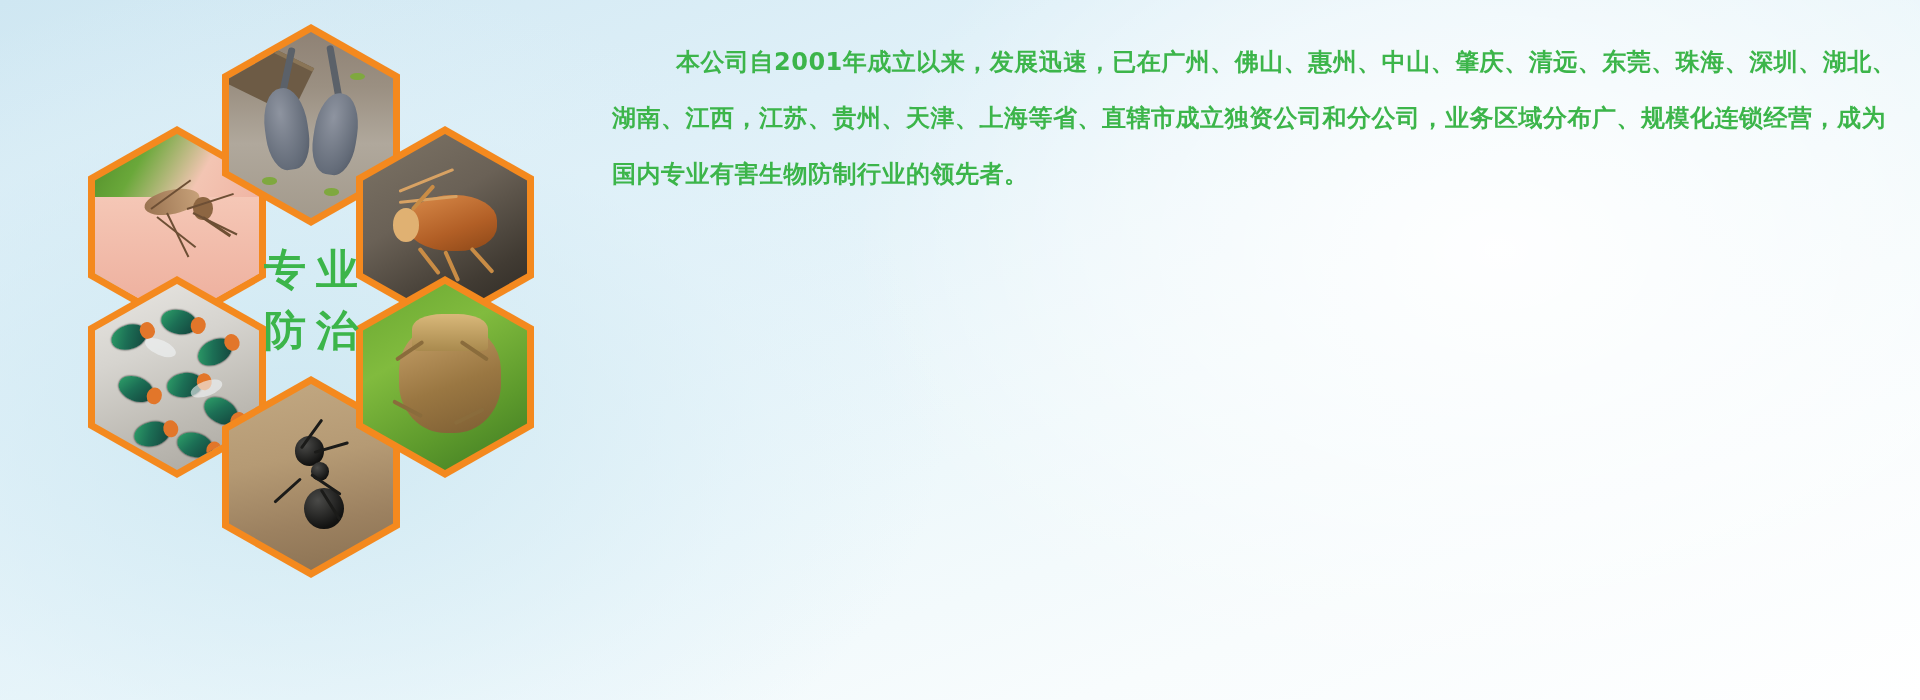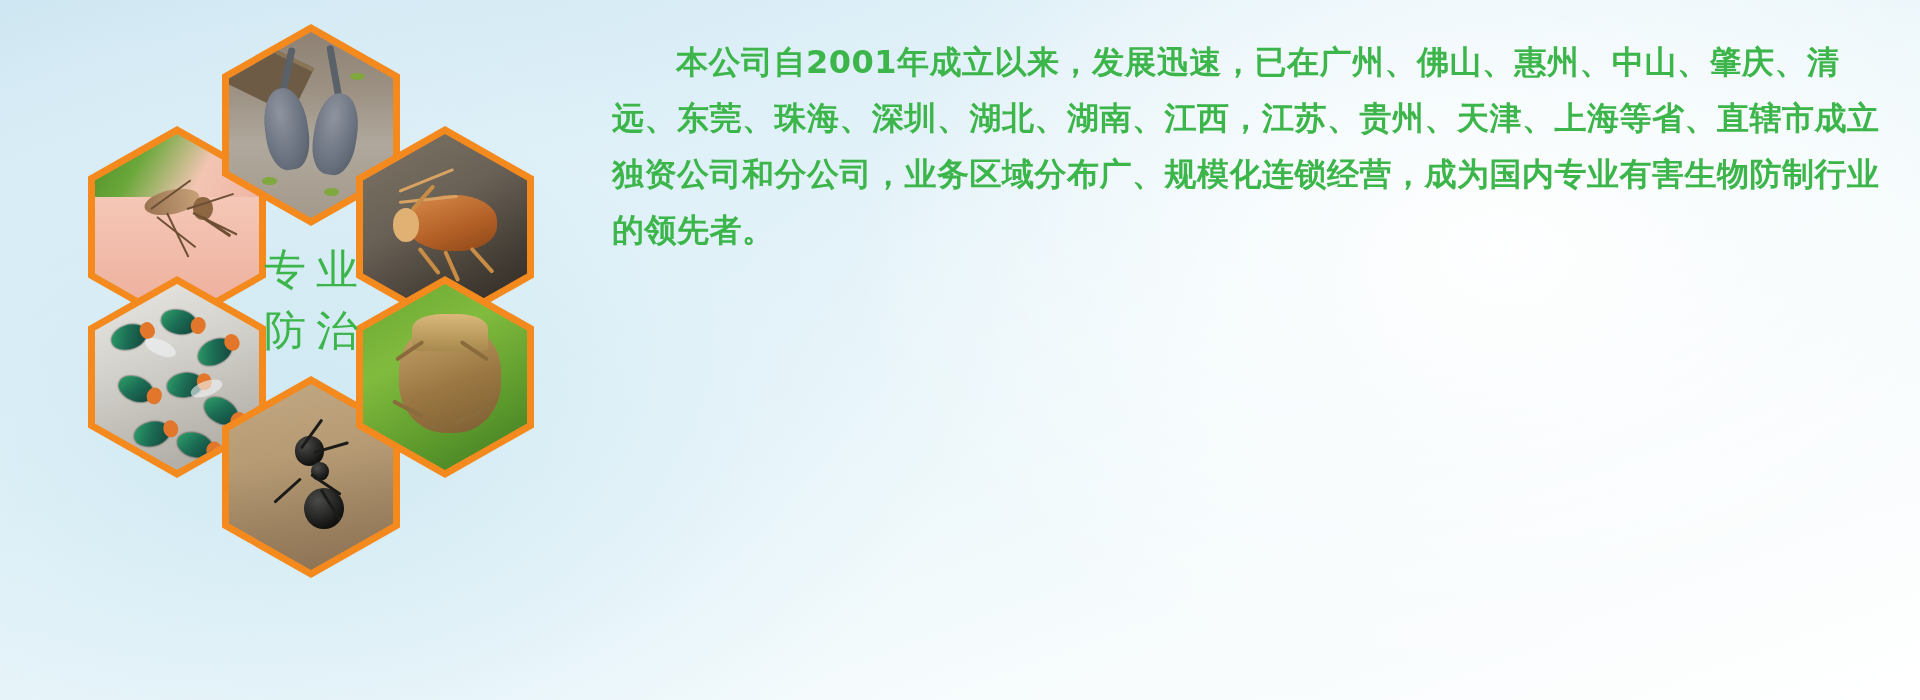--- a/index.html
+++ b/index.html
@@ -28,21 +28,21 @@
     overflow:hidden;
   }
   .hex .art{position:absolute;left:0;top:0;width:100%;height:100%;}
   .hex-center{
     position:absolute;width:178px;height:202px;
     clip-path:polygon(50% 0%,100% 25%,100% 75%,50% 100%,0% 75%,0% 25%);
     background:transparent;
     display:flex;flex-direction:column;align-items:center;justify-content:center;
   }
   .badge-line{
-    color:#3cb54a;font-weight:400;font-size:42px;letter-spacing:10px;
+    color:#3cb54a;font-weight:700;font-size:42px;letter-spacing:10px;
     line-height:1.45;text-indent:10px;
     font-family:"DejaVu Sans","Liberation Sans",sans-serif;
   }
   
   #h-mosquito{left:0px;   top:118px;}
   #h-rats{    left:134px; top:16px;}
   #h-roach{   left:268px; top:118px;}
   #h-flies{   left:0px;   top:268px;}
   #h-ant{     left:134px; top:368px;}
   #h-bug{     left:268px; top:268px;}
@@ -87,21 +87,21 @@
   .sc-ant .al{position:absolute;width:22%;height:3px;background:#1b1b19;transform-origin:left center;border-radius:2px;}
 
   .sc-bug{background:linear-gradient(150deg,#6aa832 0%,#81bb3e 35%,#5d9a2c 70%,#3f7a22 100%);}
   .sc-bug .bb{position:absolute;left:22%;top:22%;width:62%;height:58%;border-radius:42% 42% 46% 46%;background:linear-gradient(160deg,#c9a36b,#9a7742 55%,#7d5e33);}
   .sc-bug .sh{position:absolute;left:30%;top:16%;width:46%;height:20%;border-radius:40% 40% 10% 10%;background:linear-gradient(180deg,#d9b87a,#a98a4e);}
   .sc-bug .bl{position:absolute;width:20%;height:4px;background:#8a6c3c;transform-origin:left center;border-radius:2px;}
 
   
   #copy{position:absolute;left:612px;top:34px;width:1290px;}
   #paragraph{
-    color:#3cb54a;font-size:32px;line-height:56px;font-weight:600;
+    color:#3cb54a;font-size:24px;line-height:56px;font-weight:600;
     text-indent:64px;letter-spacing:.5px;
     font-family:"DejaVu Sans","Liberation Sans",sans-serif;
   }
   #contact{position:absolute;left:618px;top:400px;width:1290px;}
   .contact-line{
     color:#3cb54a;font-size:58px;line-height:84px;font-weight:600;white-space:nowrap;
     font-family:"DejaVu Sans","Liberation Sans",sans-serif;
   }
   .contact-line.second{padding-left:284px;}
 </style>

